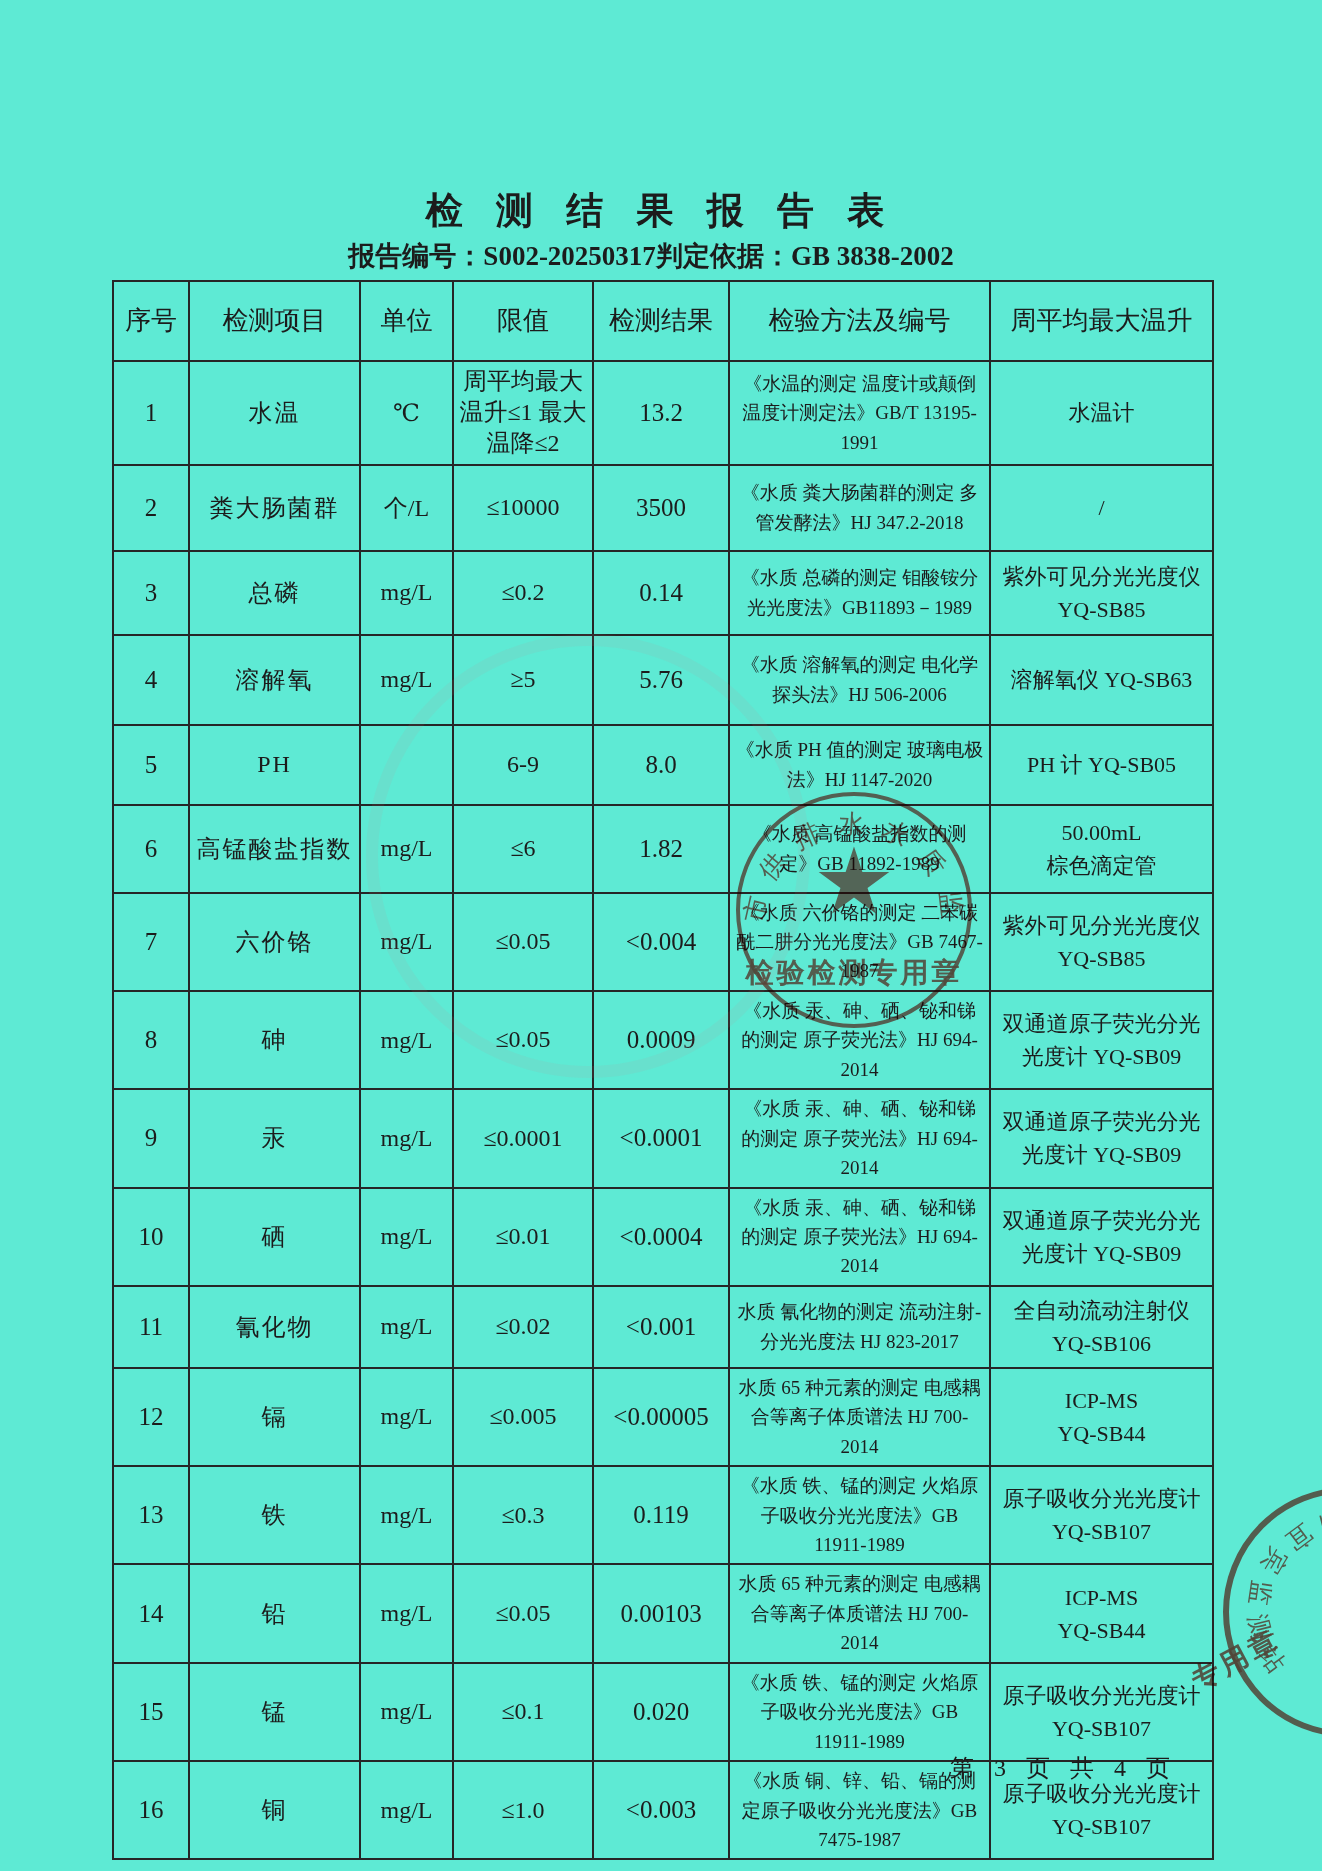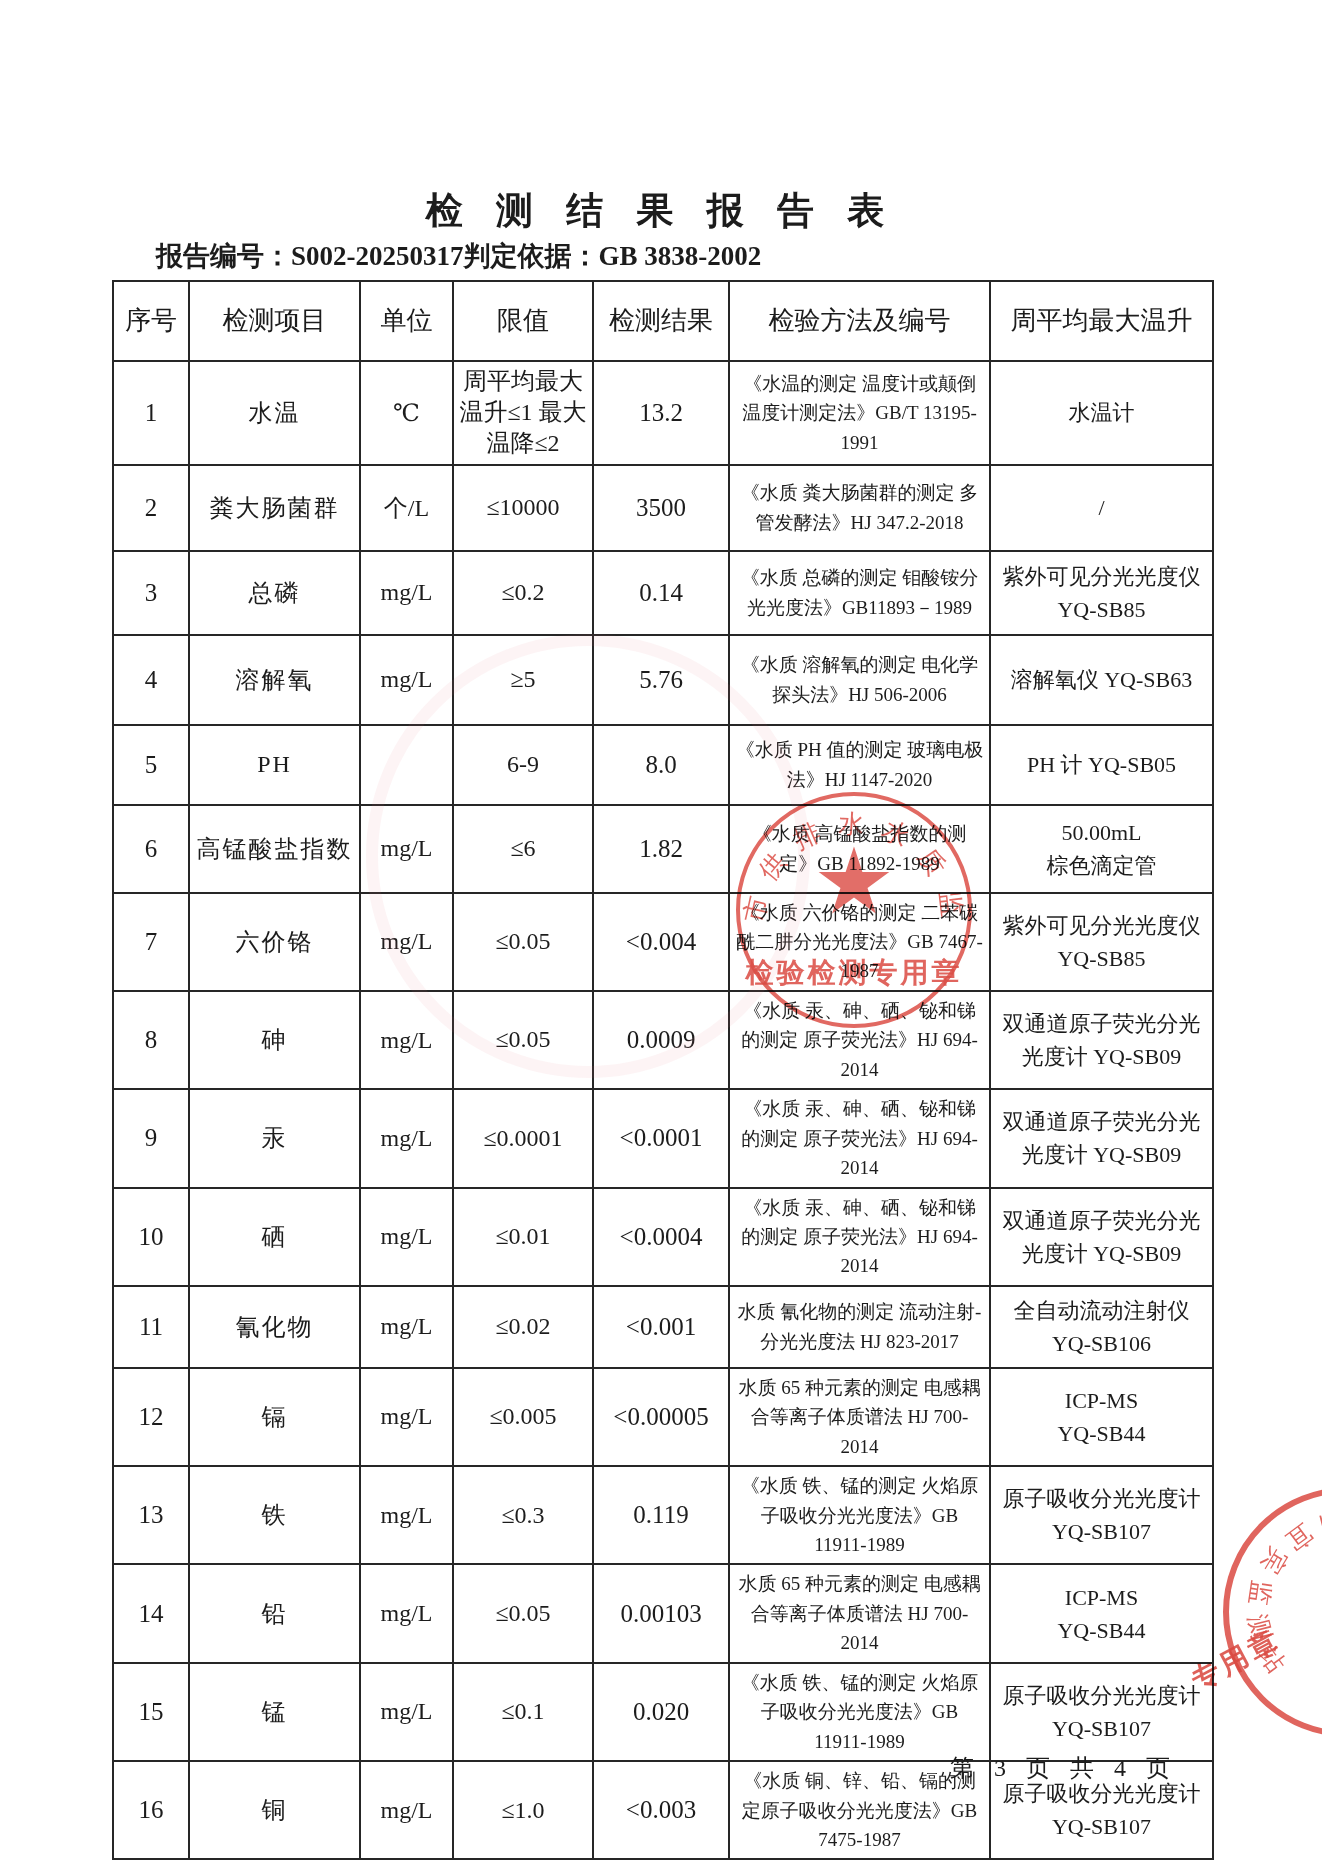--- a/index.html
+++ b/index.html
@@ -1,32 +1,32 @@
 <!DOCTYPE html>
 <html><head>
 <meta charset="utf-8">
 <style>
   html,body{margin:0;padding:0;background:#e8e8e8;}
   .page{
     position:relative;
     width:1322px;height:1871px;
     margin:0 auto;
-    background:#ffffff;
+    background:#5eead4;
     overflow:hidden;
     font-family:"Liberation Serif","DejaVu Serif",serif;
     color:#1c1c1c;
   }
   .title{
     position:absolute;top:186px;left:0;width:100%;
     text-align:center;font-size:37px;font-weight:700;
     letter-spacing:12px;margin:0;
   }
   .meta{
     position:absolute;top:238px;left:112px;width:1100px;
-    display:flex;justify-content:flex-start;
+    display:flex;justify-content:center;
     font-size:27px;font-weight:700;
     box-sizing:border-box;padding:0 66px 0 44px;
   }
   table.results{
     position:absolute;top:280px;left:112px;width:1100px;
     border-collapse:collapse;table-layout:fixed;
   }
   table.results th,table.results td{
     border:2px solid #262626;
     text-align:center;vertical-align:middle;

